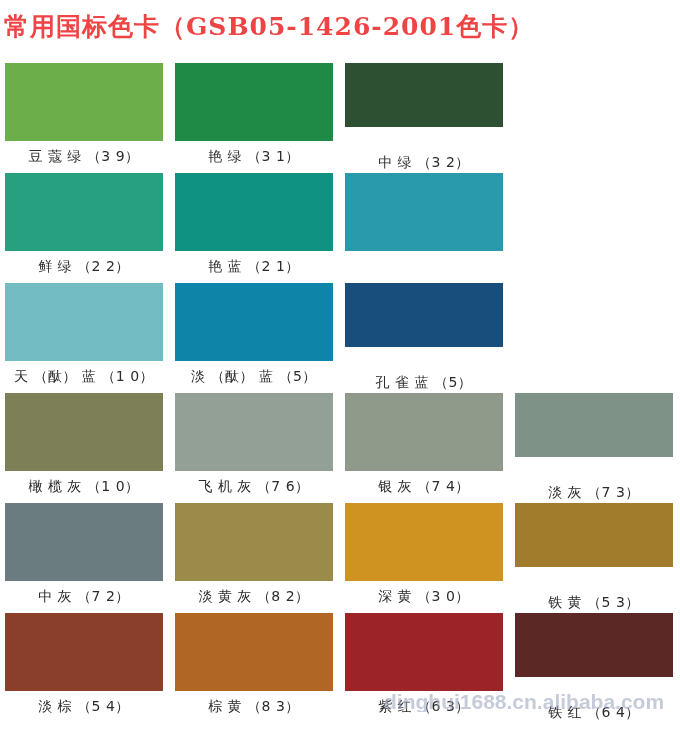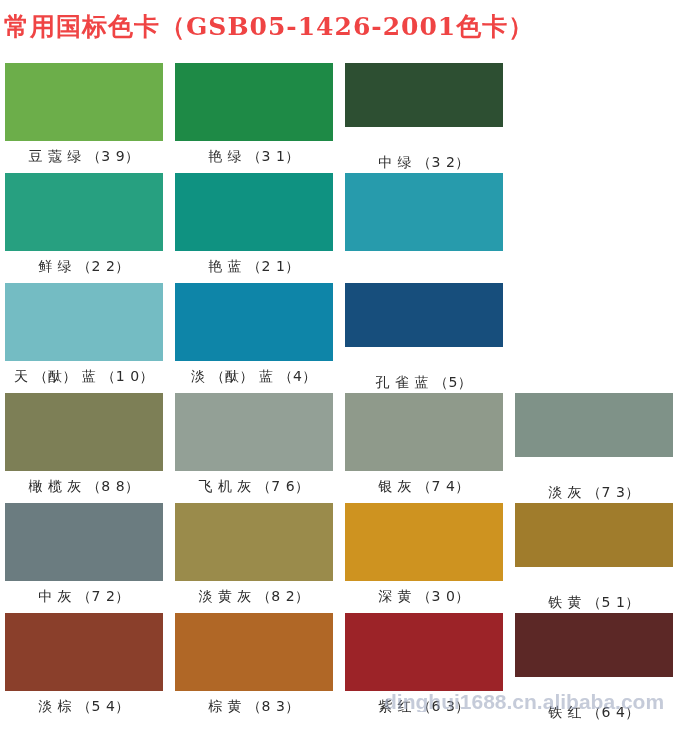--- a/index.html
+++ b/index.html
@@ -136,31 +136,31 @@
           <div class="swatch" title="鲜蓝" style="background-color: rgb(39, 155, 172);"></div>
         </div>
       </div>
       <div class="row">
         <div class="cell">
           <div class="swatch" title="天（酞）蓝" style="background-color: rgb(116, 188, 195);"></div>
           <div class="swatch-label">天 （酞） 蓝 （1 0）</div>
         </div>
         <div class="cell">
           <div class="swatch" title="淡（酞）蓝" style="background-color: rgb(14, 133, 168);"></div>
-          <div class="swatch-label">淡 （酞） 蓝 （4）</div>
+          <div class="swatch-label">淡 （酞） 蓝 （5）</div>
         </div>
         <div class="cell">
           <div class="swatch" title="孔雀蓝" style="background-color: rgb(23, 78, 124);"></div>
           <div class="swatch-label">孔 雀 蓝 （5）</div>
         </div>
       </div>
       <div class="row">
         <div class="cell">
           <div class="swatch" title="橄榄灰" style="background-color: rgb(125, 127, 86);"></div>
-          <div class="swatch-label">橄 榄 灰 （8 8）</div>
+          <div class="swatch-label">橄 榄 灰 （1 0）</div>
         </div>
         <div class="cell">
           <div class="swatch" title="飞机灰" style="background-color: rgb(147, 160, 150);"></div>
           <div class="swatch-label">飞 机 灰 （7 6）</div>
         </div>
         <div class="cell">
           <div class="swatch" title="银灰" style="background-color: rgb(143, 154, 139);"></div>
           <div class="swatch-label">银 灰 （7 4）</div>
         </div>
         <div class="cell">
@@ -176,21 +176,21 @@
         <div class="cell">
           <div class="swatch" title="淡黄灰" style="background-color: rgb(154, 139, 75);"></div>
           <div class="swatch-label">淡 黄 灰 （8 2）</div>
         </div>
         <div class="cell">
           <div class="swatch" title="深黄" style="background-color: rgb(206, 147, 32);"></div>
           <div class="swatch-label">深 黄 （3 0）</div>
         </div>
         <div class="cell">
           <div class="swatch" title="铁黄" style="background-color: rgb(160, 124, 44);"></div>
-          <div class="swatch-label">铁 黄 （5 1）</div>
+          <div class="swatch-label">铁 黄 （5 3）</div>
         </div>
       </div>
       <div class="row">
         <div class="cell">
           <div class="swatch" title="淡棕" style="background-color: rgb(138, 63, 43);"></div>
           <div class="swatch-label">淡 棕 （5 4）</div>
         </div>
         <div class="cell">
           <div class="swatch" title="棕黄" style="background-color: rgb(176, 103, 38);"></div>
           <div class="swatch-label">棕 黄 （8 3）</div>

